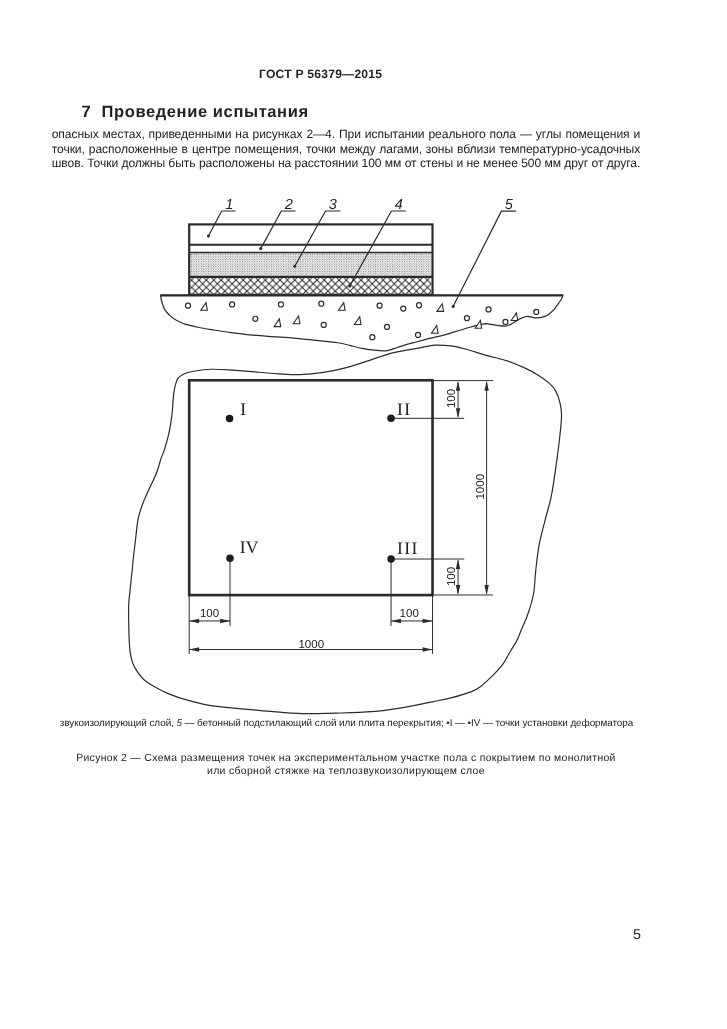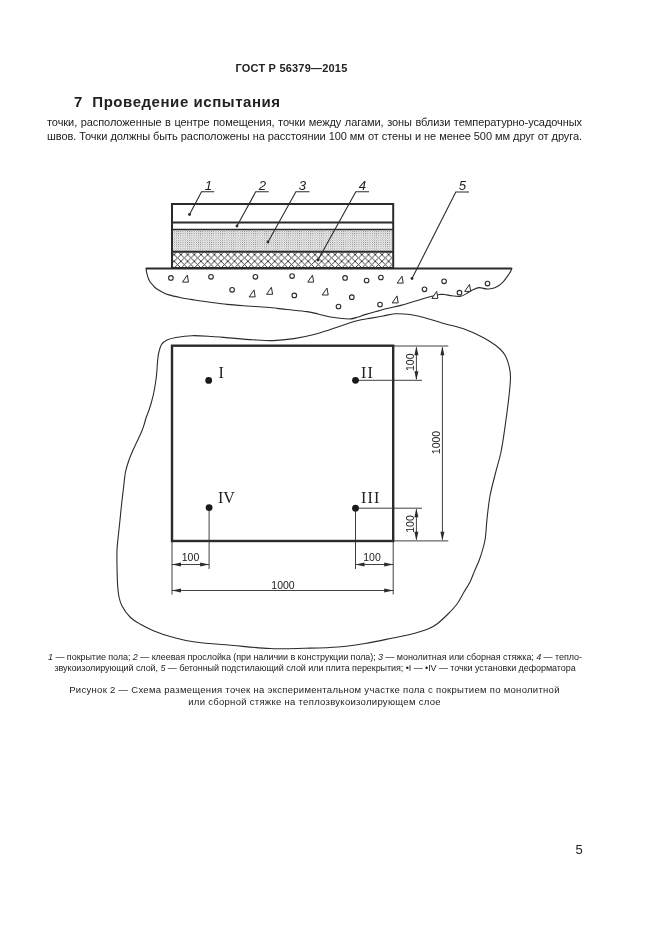--- a/index.html
+++ b/index.html
@@ -9,20 +9,21 @@
 svg text{fill:#222;}
 </style>
 </head>
 <body>
 
 <div class="abs" style="left:0;top:62px;width:583px;text-align:center;font-size:11px;font-weight:bold;letter-spacing:0.2px;">ГОСТ Р 56379—2015</div>
 
 <div class="abs" style="left:74px;top:93px;font-size:15px;font-weight:bold;letter-spacing:0.55px;">7&nbsp;&nbsp;Проведение испытания</div>
 
 <div class="abs" style="left:47px;top:116px;width:535px;font-size:11px;line-height:13.55px;letter-spacing:-0.07px;">
+<div style="text-align:justify;text-align-last:justify;">опасных местах, приведенными на рисунках 2—4. При испытании реального пола — углы помещения и</div>
 <div style="text-align:justify;text-align-last:justify;">точки, расположенные в центре помещения, точки между лагами, зоны вблизи температурно-усадочных</div>
 <div style="text-align:justify;text-align-last:justify;">швов. Точки должны быть расположены на расстоянии 100 мм от стены и не менее 500 мм друг от друга.</div>
 </div>
 
 <svg class="abs" style="left:0;top:0;" width="661" height="935" viewBox="0 0 661 935">
 <defs>
 <pattern id="st" width="2.2" height="2.2" patternUnits="userSpaceOnUse">
 <rect width="2.2" height="2.2" fill="#fbfbfb"></rect>
 <circle cx="0.55" cy="0.55" r="0.5" fill="#555"></circle>
 <circle cx="1.65" cy="1.65" r="0.42" fill="#7a7a7a"></circle>
@@ -214,21 +215,20 @@
 
 <g>
 <path d="M172,590.5 L393.2,590.5" stroke="#2b2b2b" stroke-width="0.9" fill="none"></path>
 <path d="M172,590.5 l9,2 l0,-4 z" fill="#2b2b2b"></path>
 <path d="M393.2,590.5 l-9,2 l0,-4 z" fill="#2b2b2b"></path>
 <text x="283" y="589" font-size="10.5" text-anchor="middle">1000</text>
 </g>
 </svg>
 
 <div class="abs" style="left:47px;top:651.5px;width:536px;font-size:9px;line-height:11.1px;text-align:center;color:#222;letter-spacing:-0.06px;white-space:nowrap;">
-<div><i>1</i> — покрытие пола; <i>2</i> — клеевая прослойка (при наличии в конструкции пола); <i>3</i> — монолитная или сборная стяжка; <i>4</i> — тепло-</div>
 <div>звукоизолирующий слой, <i>5</i> — бетонный подстилающий слой или плита перекрытия; •I — •IV — точки установки деформатора</div>
 </div>
 
 <div class="abs" style="left:47px;top:683.6px;width:535px;font-size:9.5px;line-height:12px;text-align:center;color:#222;letter-spacing:0.29px;">
 <div>Рисунок 2 — Схема размещения точек на экспериментальном участке пола с покрытием по монолитной</div>
 <div>или сборной стяжке на теплозвукоизолирующем слое</div>
 </div>
 
 <div class="abs" style="left:575.5px;top:841.6px;font-size:13px;">5</div>
 

